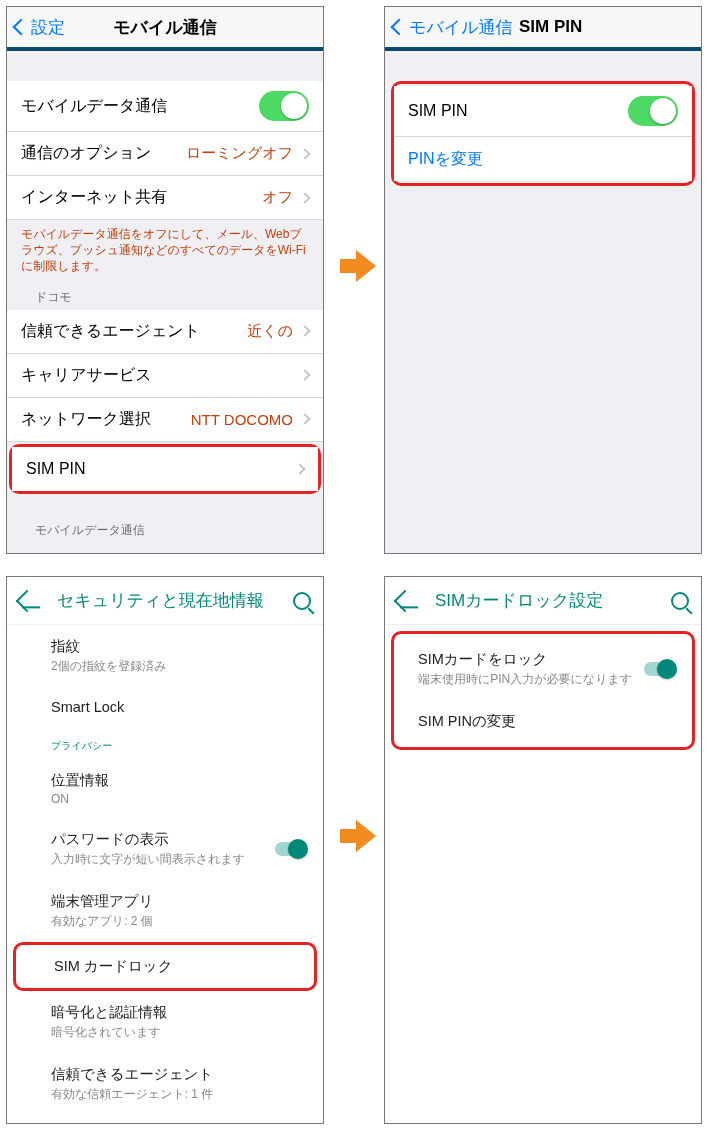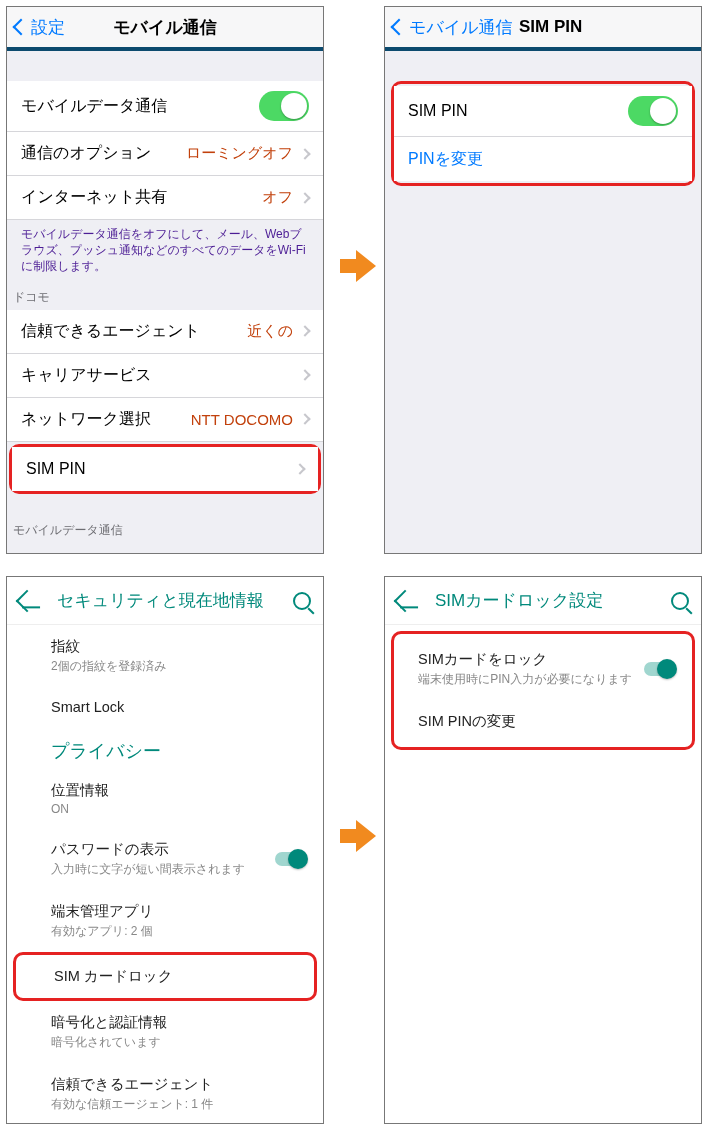--- a/index.html
+++ b/index.html
@@ -41,21 +41,21 @@
   .ios-title {
     position: absolute;
     left: 0; right: 0;
     text-align: center;
     font-size: 17px;
     font-weight: 600;
   }
   .ios-title.shift { text-align: left; padding-left: 134px; }
 
   .ios-group-spacer { height: 30px; }
-  .ios-group-label { font-size: 12px; color: #6d6d72; padding: 6px 6px 4px; }
+  .ios-group-label { font-size: 12px; color: #6d6d72; padding: 6px 28px 4px; }
 
   .ios-row {
     background: #fff;
     min-height: 44px;
     padding: 10px 14px;
     display: flex;
     align-items: center;
     justify-content: space-between;
     border-bottom: 0.5px solid #d6d6da;
     font-size: 16px;
@@ -71,21 +71,21 @@
     display: inline-block;
     width: 8px; height: 8px;
     border-top: 2px solid #c7c7cc;
     border-right: 2px solid #c7c7cc;
     transform: rotate(45deg);
     margin-left: 4px;
   }
 
   .ios-footer-text {
     font-size: 12px;
-    color: #4c1d95;
+    color: #c2410c;
     padding: 6px 14px 8px;
     line-height: 1.35;
   }
 
   
   .ios-toggle {
     width: 50px; height: 30px;
     background: #4cd964;
     border-radius: 15px;
     position: relative;
@@ -153,21 +153,21 @@
     transform: rotate(45deg);
   }
 
   .and-row {
     padding: 12px 18px 12px 44px;
     position: relative;
   }
   .and-row .label { font-size: 14.5px; color: #222; }
   .and-row .sub { font-size: 12px; color: #888; margin-top: 2px; }
   .and-section-label {
-    font-size: 18px;
+    font-size: 10px;
     color: #00897b;
     font-weight: 500;
     padding: 12px 18px 6px 44px;
   }
 
   .and-toggle {
     position: absolute;
     right: 18px; top: 50%;
     transform: translateY(-50%);
     width: 30px; height: 14px;

